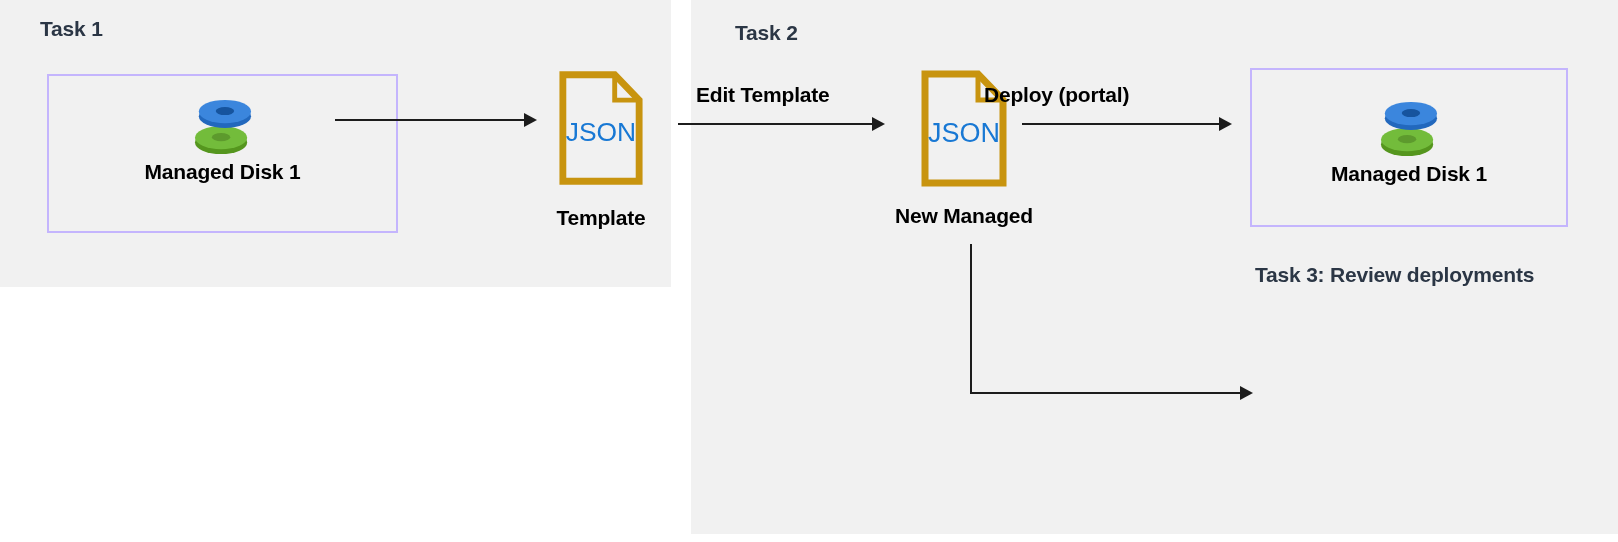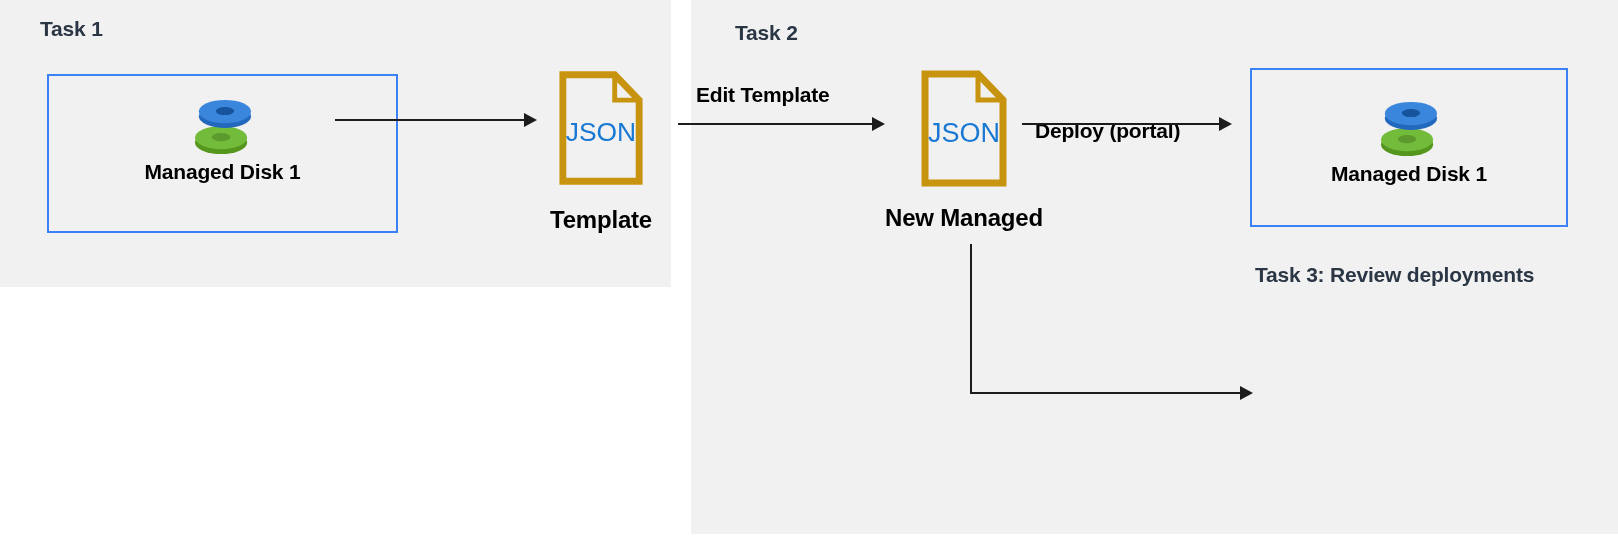--- a/index.html
+++ b/index.html
@@ -14,35 +14,35 @@
   .heading{
     position:absolute;font-size:21px;font-weight:bold;color:#2B3645;
     letter-spacing:-0.2px;white-space:nowrap;
   }
   .black-label{
     position:absolute;font-size:21px;font-weight:bold;color:#000000;
     letter-spacing:-0.2px;white-space:nowrap;
   }
 
   .node-box{
-    position:absolute;border:2px solid #3b82f6;box-sizing:border-box;
+    position:absolute;border:2px solid #c4b5fd;box-sizing:border-box;
     display:flex;flex-direction:column;align-items:center;
   }
   .node-box .disk{flex:0 0 auto;}
   .node-box .node-label{
     font-size:21px;font-weight:bold;color:#000;letter-spacing:-0.2px;
     margin-top:4px;white-space:nowrap;
   }
   .box-source{left:47px;top:74px;width:351px;height:159px;padding-top:22px;}
   .box-deployed{left:1250px;top:68px;width:318px;height:159px;padding-top:30px;}
   .box-diskx{left:1255px;top:314px;width:319px;height:158px;padding-top:29px;}
 
   .file-icon{position:absolute;}
   .file-caption{
-    position:absolute;font-size:24px;font-weight:bold;color:#000;
+    position:absolute;font-size:21px;font-weight:bold;color:#000;
     letter-spacing:-0.2px;text-align:center;white-space:nowrap;
   }
 
   .h-line,.v-line{position:absolute;background:#1C1C1C;}
   .h-line{height:2px;}
   .v-line{width:2px;}
   .tri-right{
     position:absolute;width:0;height:0;
     border-top:7px solid transparent;border-bottom:7px solid transparent;
     border-left:13px solid #1C1C1C;
@@ -90,21 +90,21 @@
   <div class="h-line" style="left:678px;top:123px;width:195px;"></div>
   <div class="tri-right" style="left:872px;top:117px;"></div>
 
   <svg class="file-icon" style="left:919px;top:68px;" width="90" height="121" viewBox="0 0 90 121">
     <path d="M6 6 L59 6 L84 32 L84 115 L6 115 Z" fill="none" stroke="#C8940F" stroke-width="7" stroke-linejoin="miter"></path>
     <path d="M59 6 L59 32 L84 32" fill="none" stroke="#C8940F" stroke-width="5"></path>
     <text x="45" y="74" text-anchor="middle" font-size="27" font-family="Liberation Sans, sans-serif" fill="#1878D4">JSON</text>
   </svg>
   <div class="file-caption" style="left:874px;top:204px;width:180px;">New Managed</div>
 
-  <div class="black-label" style="left:1035px;top:83px;margin-top:36px;">Deploy (portal)</div>
+  <div class="black-label" style="left:984px;top:83px;">Deploy (portal)</div>
   <div class="h-line" style="left:1022px;top:123px;width:198px;"></div>
   <div class="tri-right" style="left:1219px;top:117px;"></div>
 
   <div class="node-box box-deployed">
     <svg class="disk" width="62" height="58" viewBox="0 0 64 60">
       <ellipse cx="30" cy="46" rx="27" ry="12" fill="#55961E"></ellipse>
       <ellipse cx="30" cy="41" rx="27" ry="12" fill="#73BC3B"></ellipse>
       <ellipse cx="30" cy="40.5" rx="9.5" ry="4.2" fill="#5D9A2D"></ellipse>
       <ellipse cx="34" cy="19" rx="27" ry="12" fill="#2268BD"></ellipse>
       <ellipse cx="34" cy="14" rx="27" ry="12" fill="#3B86DD"></ellipse>

